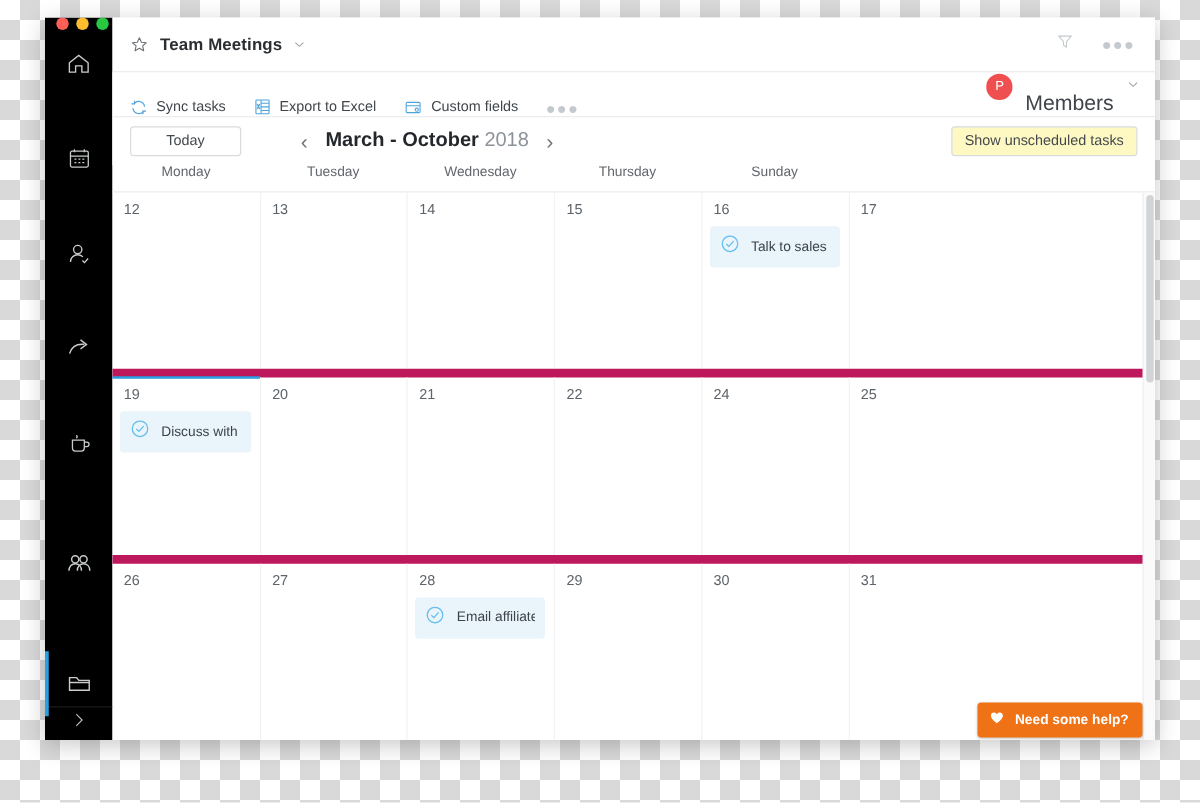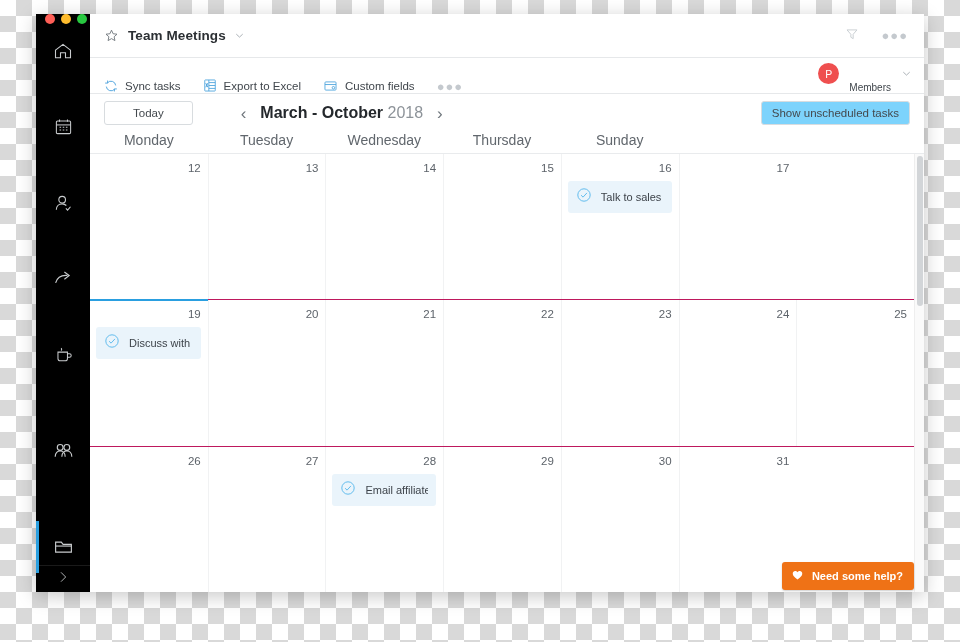--- a/index.html
+++ b/index.html
@@ -179,21 +179,21 @@
   .avatar {
     width: 21px; height: 21px;
     border-radius: 50%;
     background: #ef4f4f;
     color: #fff;
     font-size: 10.5px;
     display: flex;
     align-items: center;
     justify-content: center;
   }
-  .members-label { font-size: 10px; color: #40464c; margin-top: 28px; }
+  .members-label { font-size: 17px; color: #40464c; margin-top: 28px; }
 
   
   .datebar {
     height: 38px;
     flex: 0 0 38px;
     display: flex;
     align-items: center;
     padding: 0 14px 0 14px;
     background: #fff;
   }
@@ -221,34 +221,34 @@
   }
   .date-label { font-size: 16px; color: #8d9399; }
   .date-label b { color: #24282c; font-weight: bold; }
   .btn-unsched {
     margin-left: auto;
     border: 1px solid #d8dcdf;
     border-radius: 3px;
     font-size: 11.5px;
     color: #44494e;
     padding: 5px 10px;
-    background: #7dd3fc;
+    background: #fef9c3;
     cursor: pointer;
   }
 
   
   .weekdays {
     display: grid;
     grid-template-columns: repeat(7, 1fr);
     flex: 0 0 22px;
     border-bottom: 1px solid #e9ebed;
     padding-right: 10px;
   }
   .wd {
-    font-size: 14px;
+    font-size: 11px;
     color: #61676d;
     text-align: center;
   }
 
   
   .cal-wrap {
     flex: 1;
     display: flex;
     min-height: 0;
     position: relative;
@@ -256,38 +256,37 @@
   .cal {
     flex: 1;
     display: flex;
     flex-direction: column;
     min-width: 0;
   }
   .week {
     flex: 1;
     display: grid;
     grid-template-columns: repeat(7, 1fr);
-    border-top: 1px solid #be185d;
+    border-top: 7px solid #be185d;
     position: relative;
   }
   .week:first-child { border-top: none; }
   .week.has-today::before {
     content: "";
     position: absolute;
     left: 0; top: -1px;
     width: 14.2857%;
     height: 2px;
     background: #2a9fe0;
   }
   .day {
     border-left: 1px solid #f1f2f3;
     padding: 8px 7px 0 9px;
     min-width: 0;
     position: relative;
-    text-align: right;
   }
   .day:first-child { border-left: none; }
   .daynum {
     font-size: 11.5px;
     color: #5d636a;
     margin-bottom: 7px;
     display: block;
   }
   .daynum.muted { color: #b3b8bd; }
   .plus {
@@ -583,23 +582,20 @@
             <div class="day">
               <span class="daynum">20</span>
             </div>
             <div class="day">
               <span class="daynum">21</span>
             </div>
             <div class="day">
               <span class="daynum">22</span>
             </div>
             <div class="day">
-              <span class="daynum">23</span>
-            </div>
-            <div class="day">
               <span class="daynum">24</span>
             </div>
             <div class="day">
               <span class="daynum">25</span>
             </div>
           </div>
           <div class="week">
             <div class="day">
               <span class="daynum">26</span>
             </div>

